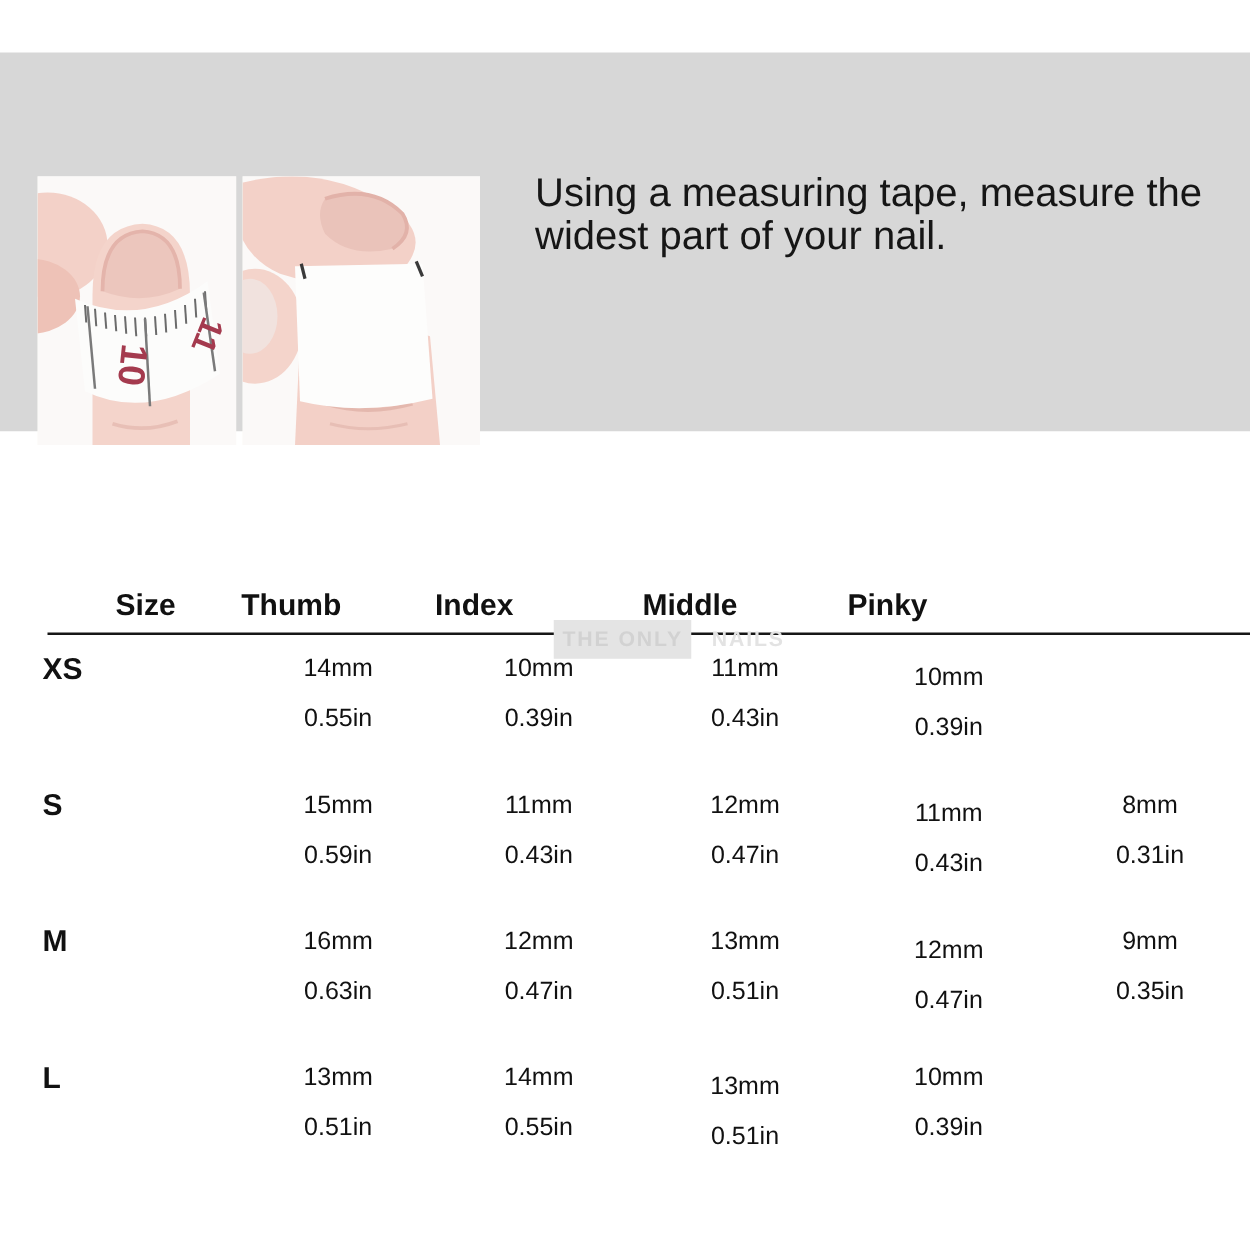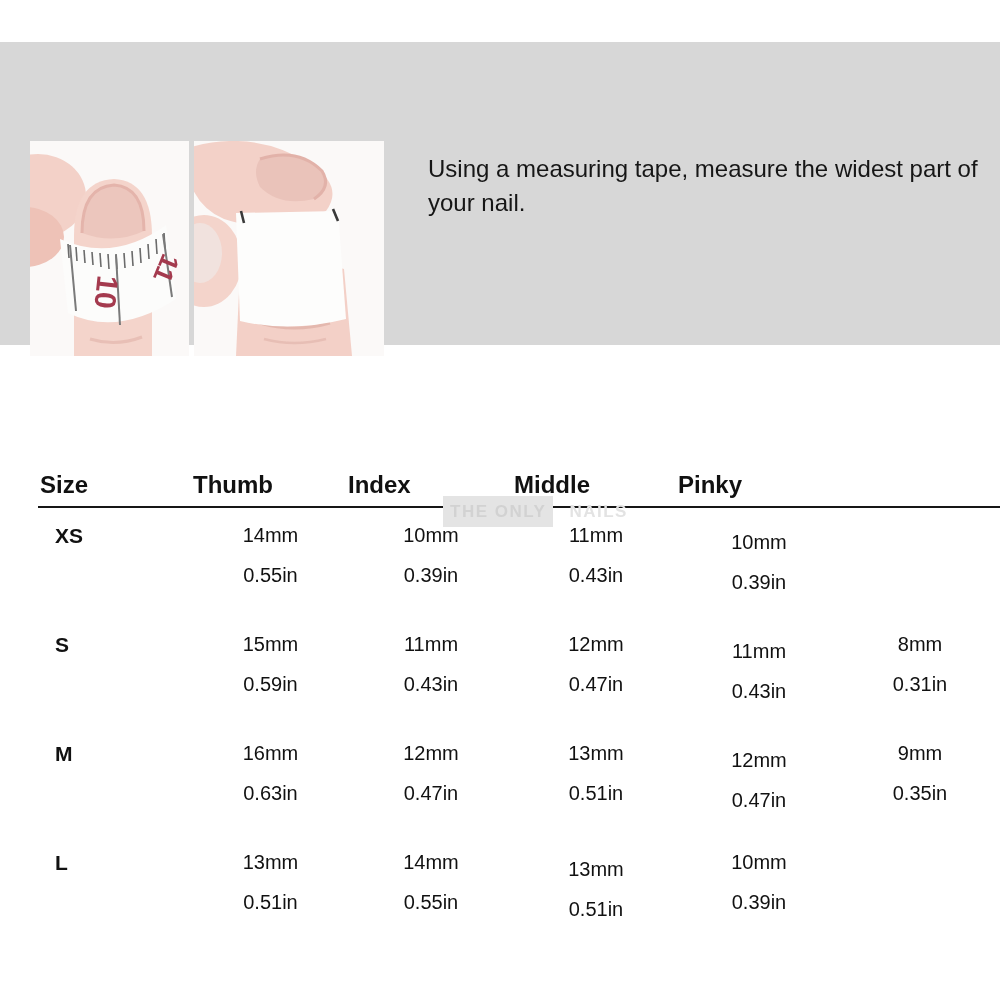--- a/index.html
+++ b/index.html
@@ -11,41 +11,41 @@
   .page { position:relative; width:1000px; height:1000px; background:#fff; }
 
   
   .hero-band { position:absolute; left:0; top:42px; width:1000px; height:303px; background:#d7d7d7; }
   .photos { position:absolute; left:30px; top:99px; width:354px; height:215px; display:flex; gap:5px; }
   .photo { background:#fbf9f8; overflow:hidden; }
   .photo svg { display:block; }
 
   .instructions {
     position:absolute; left:428px; top:96px; width:556px;
-    font-size:24px; line-height:33.5px; color:#161616;margin-top:14px;
+    font-size:32px; line-height:33.5px; color:#161616;
   }
   .instructions p { margin:0 0 14px 0; }
 
   
   .chart-title {
     position:absolute; left:0; top:386px; width:990px; text-align:center;
     font-size:40px; font-weight:bold; color:#0c0c0c; letter-spacing:0.5px;
   }
 
   
   .grid-row { display:grid; grid-template-columns:193px 155px 166px 164px 162px 160px; }
   .header-row { position:absolute; left:0; top:471px; width:1000px; font-size:24px; font-weight:bold; }
   .header-row .cell { }
-  .header-row .cell.first { text-align:left; padding-left:40px; }
+  .header-row .cell.first { text-align:center; padding-left:40px; }
 
   .rule { position:absolute; left:38px; top:506px; width:962px; height:2px; background:#161616; }
 
   .table-body { position:absolute; left:0; top:524px; width:1000px; }
   .size-row { margin-bottom:46px; }
-  .size-label { font-size:21px; font-weight:bold; padding-left:55px; line-height:23px; }
+  .size-label { font-size:24px; font-weight:bold; padding-left:34px; line-height:23px; }
   .val-cell { text-align:center; font-size:20px; font-weight:normal; line-height:23px; }
   .val-in { margin-top:17px; }
   .offset-down { transform:translateY(7px); }
 
   
   .watermark {
     position:absolute; left:443px; top:496px; z-index:5;
     font-size:17px; font-weight:bold; letter-spacing:1.5px; white-space:nowrap;
   }
   .wm-box { display:inline-block; background:#e4e4e4; color:#d2d2d2; padding:6px 7px 5px 7px; }

